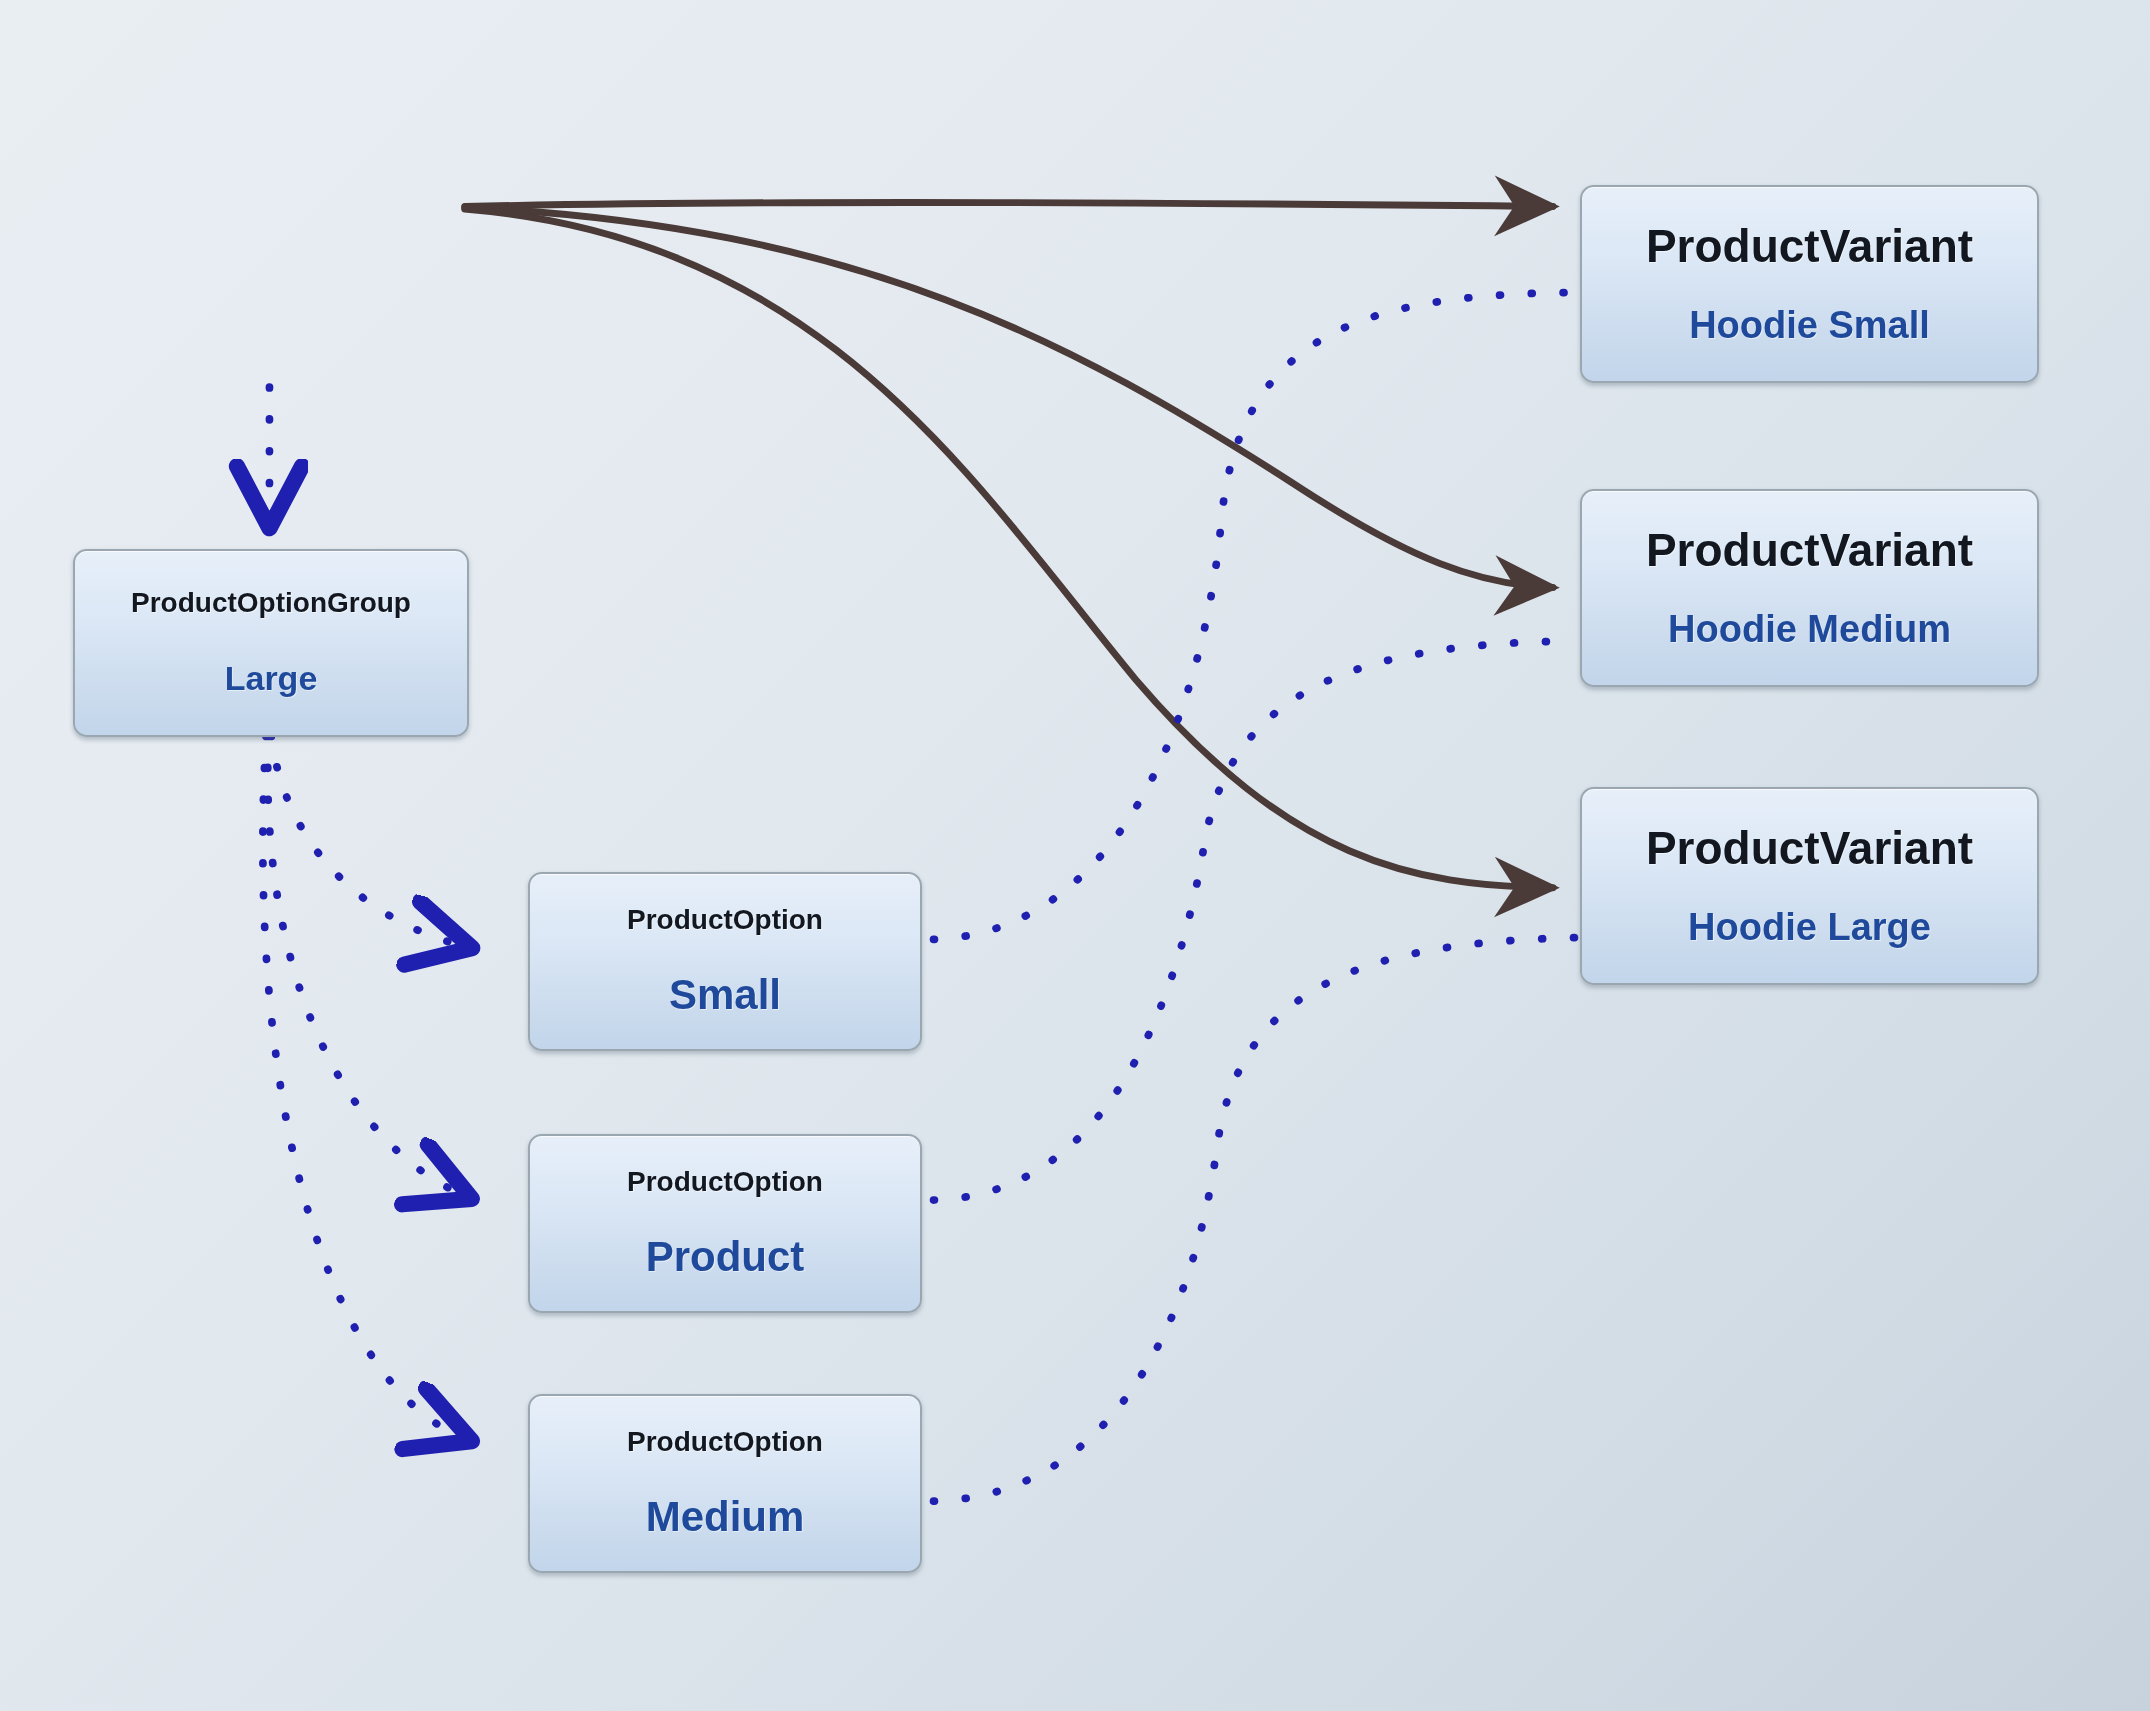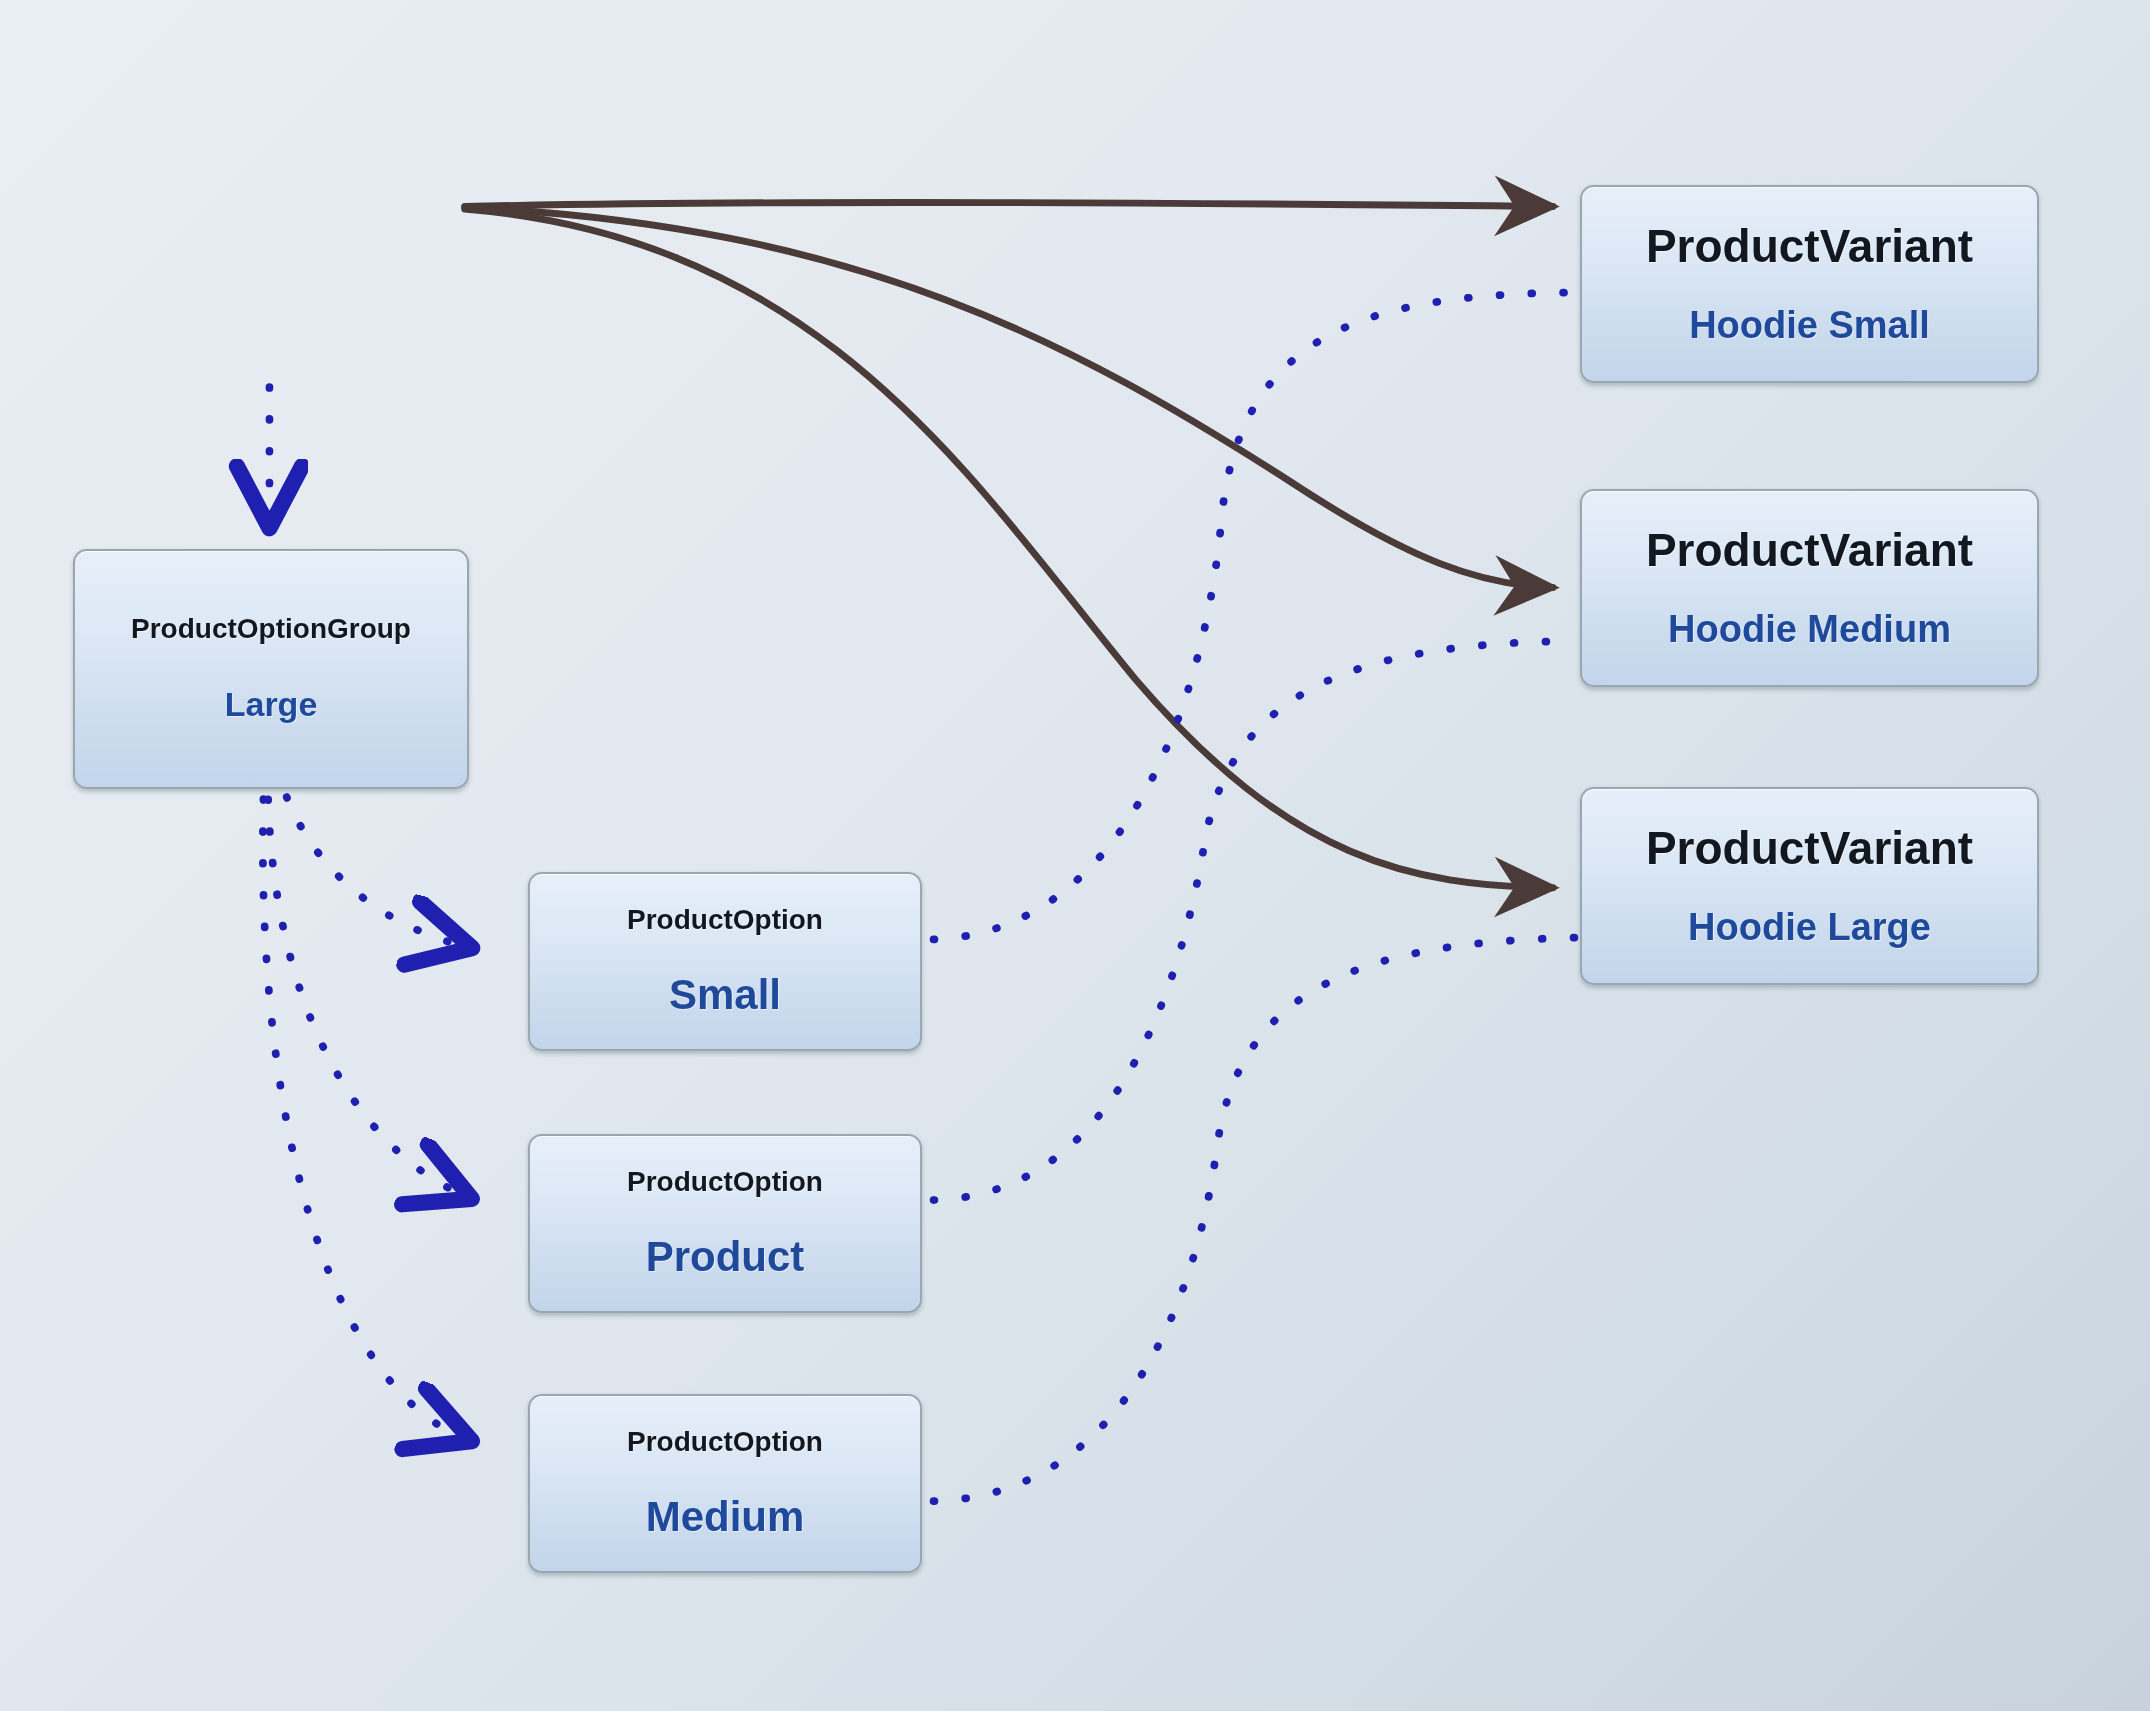--- a/index.html
+++ b/index.html
@@ -97,21 +97,21 @@
     <path d="M 309 855 C 285 1280 380 1610 540 1672" fill="none" stroke="#2020b0" stroke-width="9" stroke-linecap="round" stroke-dasharray="1 36" marker-end="url(#arrow-open)"></path>
 
     <path d="M 1085 1092 C 1300 1085 1400 830 1420 600 C 1443 380 1600 342 1832 340" fill="none" stroke="#2020b0" stroke-width="9" stroke-linecap="round" stroke-dasharray="1 36"></path>
 
     <path d="M 1085 1395 C 1290 1390 1370 1160 1400 980 C 1432 790 1600 748 1832 745" fill="none" stroke="#2020b0" stroke-width="9" stroke-linecap="round" stroke-dasharray="1 36"></path>
 
     <path d="M 1085 1745 C 1300 1740 1390 1520 1415 1330 C 1442 1140 1600 1095 1832 1090" fill="none" stroke="#2020b0" stroke-width="9" stroke-linecap="round" stroke-dasharray="1 36"></path>
   </svg>
 
 
-  <div class="node node-group" style="left:73px; top:549px; width:396px; height:240px;gap:12px;">
+  <div class="node node-group" style="left:73px; top:549px; width:396px; height:188px;gap:12px;">
     <div class="title">ProductOptionGroup</div>
     <div class="subtitle">Large</div>
   </div>
 
   <div class="node node-option" style="left:528px; top:872px; width:394px; height:179px;">
     <div class="title">ProductOption</div>
     <div class="subtitle">Small</div>
   </div>
 
   <div class="node node-option" style="left:528px; top:1134px; width:394px; height:179px;">

